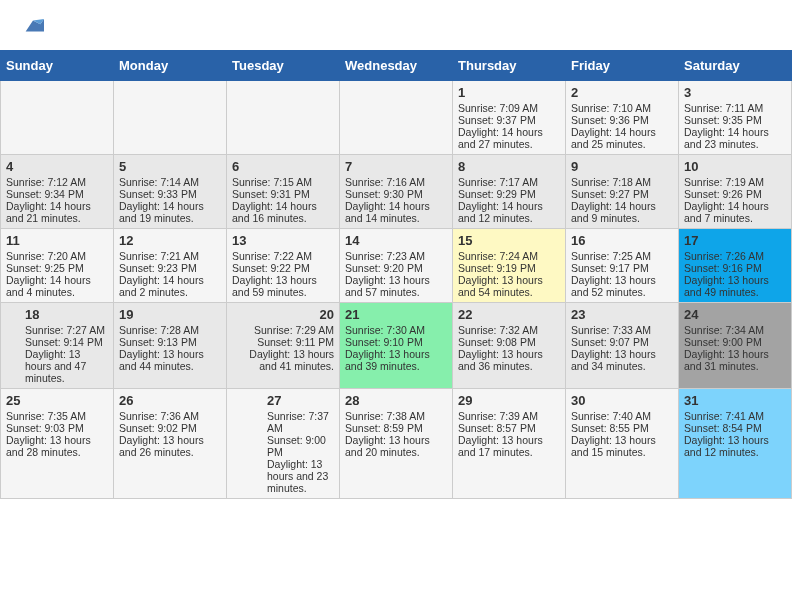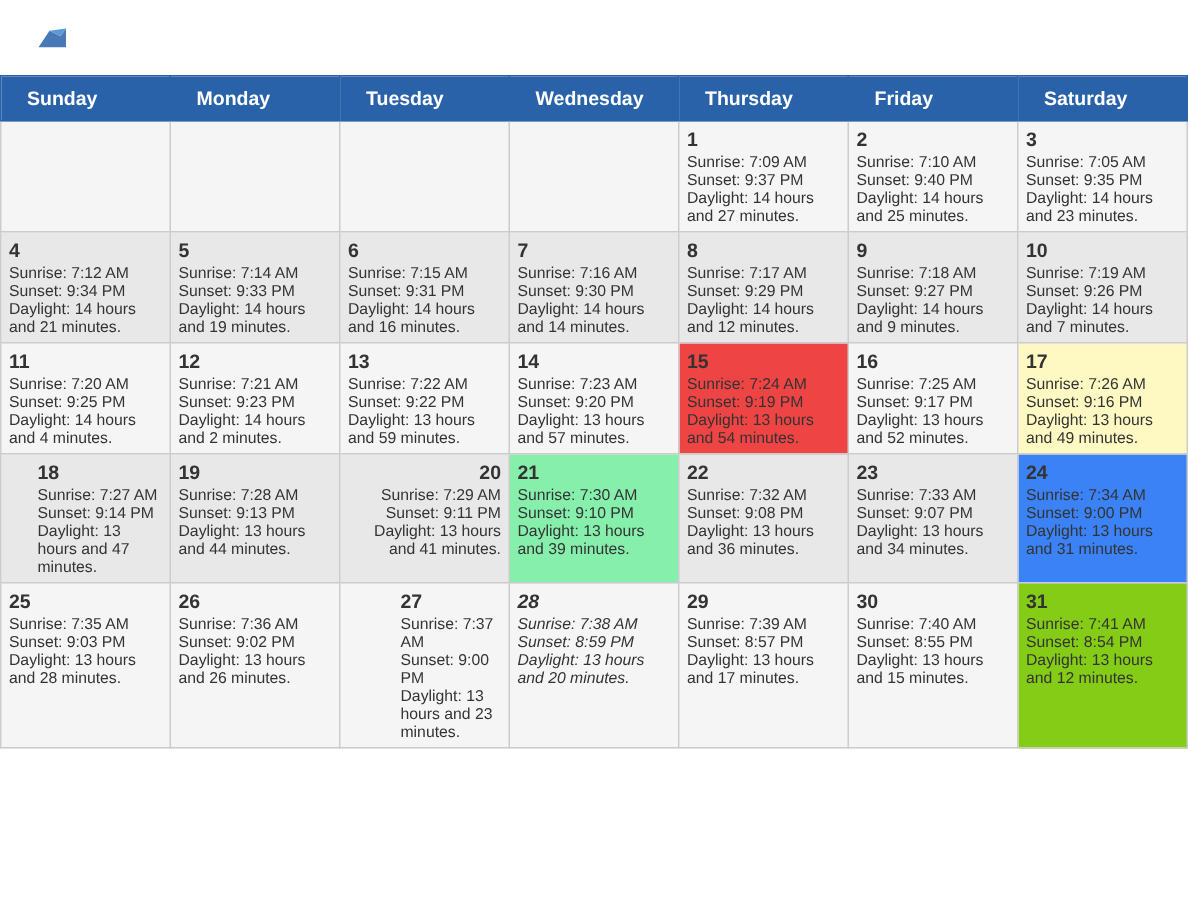--- a/index.html
+++ b/index.html
@@ -16,21 +16,21 @@
     .month-year { font-size: 36px; font-weight: bold; color: #333; }
     .location { font-size: 15px; color: #333; margin-top: 2px; }
     
     .calendar { width: 100%; border-collapse: collapse; margin: 8px 0 0 0; }
     
     .calendar thead th {
       background: #2962a8;
       color: #fff;
       font-size: 13px;
       font-weight: bold;
-      padding: 7px 17px;
+      padding: 7px 5px;
       text-align: left;
       border: 1px solid #2962a8;
     }
     
     .calendar tbody td {
       border: 1px solid #ccc;
       vertical-align: top;
       padding: 4px 5px;
       width: 113px;
       min-height: 80px;
@@ -105,26 +105,26 @@
         <td class="cell-empty" style="background: rgb(245, 245, 245);"></td>
         <td style="background: rgb(245, 245, 245);">
           <span class="day-num">1</span>
           <div>Sunrise: 7:09 AM</div>
           <div>Sunset: 9:37 PM</div>
           <div>Daylight: 14 hours and 27 minutes.</div>
         </td>
         <td style="background: rgb(245, 245, 245);">
           <span class="day-num">2</span>
           <div>Sunrise: 7:10 AM</div>
-          <div>Sunset: 9:40 PM</div>
+          <div>Sunset: 9:36 PM</div>
           <div>Daylight: 14 hours and 25 minutes.</div>
         </td>
         <td style="background: rgb(245, 245, 245);">
           <span class="day-num">3</span>
-          <div>Sunrise: 7:05 AM</div>
+          <div>Sunrise: 7:11 AM</div>
           <div>Sunset: 9:35 PM</div>
           <div>Daylight: 14 hours and 23 minutes.</div>
         </td>
       </tr>
       <tr>
         <td style="background: rgb(232, 232, 232);">
           <span class="day-num">4</span>
           <div>Sunrise: 7:12 AM</div>
           <div>Sunset: 9:34 PM</div>
           <div>Daylight: 14 hours and 21 minutes.</div>
@@ -184,33 +184,33 @@
           <div>Sunrise: 7:22 AM</div>
           <div>Sunset: 9:22 PM</div>
           <div>Daylight: 13 hours and 59 minutes.</div>
         </td>
         <td style="background: rgb(245, 245, 245);">
           <span class="day-num">14</span>
           <div>Sunrise: 7:23 AM</div>
           <div>Sunset: 9:20 PM</div>
           <div>Daylight: 13 hours and 57 minutes.</div>
         </td>
-        <td style="background: #ef4444; margin-left: 30px;">
+        <td style="background: #fef9c3; margin-left: 30px;">
           <span class="day-num">15</span>
           <div>Sunrise: 7:24 AM</div>
           <div>Sunset: 9:19 PM</div>
           <div>Daylight: 13 hours and 54 minutes.</div>
         </td>
         <td style="background: rgb(245, 245, 245);">
           <span class="day-num">16</span>
           <div>Sunrise: 7:25 AM</div>
           <div>Sunset: 9:17 PM</div>
           <div>Daylight: 13 hours and 52 minutes.</div>
         </td>
-        <td style="background: #fef9c3;">
+        <td style="background: #0ea5e9;">
           <span class="day-num">17</span>
           <div>Sunrise: 7:26 AM</div>
           <div>Sunset: 9:16 PM</div>
           <div>Daylight: 13 hours and 49 minutes.</div>
         </td>
       </tr>
       <tr>
         <td style="background: rgb(232, 232, 232); padding-left: 24px;">
           <span class="day-num">18</span>
           <div>Sunrise: 7:27 AM</div>
@@ -240,21 +240,21 @@
           <div>Sunrise: 7:32 AM</div>
           <div>Sunset: 9:08 PM</div>
           <div>Daylight: 13 hours and 36 minutes.</div>
         </td>
         <td style="background: rgb(232, 232, 232); margin-top: 40px;">
           <span class="day-num">23</span>
           <div>Sunrise: 7:33 AM</div>
           <div>Sunset: 9:07 PM</div>
           <div>Daylight: 13 hours and 34 minutes.</div>
         </td>
-        <td style="background: #3b82f6;">
+        <td style="background: #a3a3a3;">
           <span class="day-num">24</span>
           <div>Sunrise: 7:34 AM</div>
           <div>Sunset: 9:00 PM</div>
           <div>Daylight: 13 hours and 31 minutes.</div>
         </td>
       </tr>
       <tr>
         <td style="background: rgb(245, 245, 245);">
           <span class="day-num">25</span>
           <div>Sunrise: 7:35 AM</div>
@@ -266,39 +266,39 @@
           <div>Sunrise: 7:36 AM</div>
           <div>Sunset: 9:02 PM</div>
           <div>Daylight: 13 hours and 26 minutes.</div>
         </td>
         <td style="background: rgb(245, 245, 245); padding-left: 40px;">
           <span class="day-num">27</span>
           <div>Sunrise: 7:37 AM</div>
           <div>Sunset: 9:00 PM</div>
           <div>Daylight: 13 hours and 23 minutes.</div>
         </td>
-        <td style="background: rgb(245, 245, 245); font-style: italic;">
+        <td style="background: rgb(245, 245, 245);">
           <span class="day-num">28</span>
           <div>Sunrise: 7:38 AM</div>
           <div>Sunset: 8:59 PM</div>
           <div>Daylight: 13 hours and 20 minutes.</div>
         </td>
         <td style="background: rgb(245, 245, 245);">
           <span class="day-num">29</span>
           <div>Sunrise: 7:39 AM</div>
           <div>Sunset: 8:57 PM</div>
           <div>Daylight: 13 hours and 17 minutes.</div>
         </td>
         <td style="background: rgb(245, 245, 245);">
           <span class="day-num">30</span>
           <div>Sunrise: 7:40 AM</div>
           <div>Sunset: 8:55 PM</div>
           <div>Daylight: 13 hours and 15 minutes.</div>
         </td>
-        <td style="background: #84cc16;">
+        <td style="background: #7dd3fc;">
           <span class="day-num">31</span>
           <div>Sunrise: 7:41 AM</div>
           <div>Sunset: 8:54 PM</div>
           <div>Daylight: 13 hours and 12 minutes.</div>
         </td>
       </tr>
     </tbody>
 </table>
 
 </body></html>

